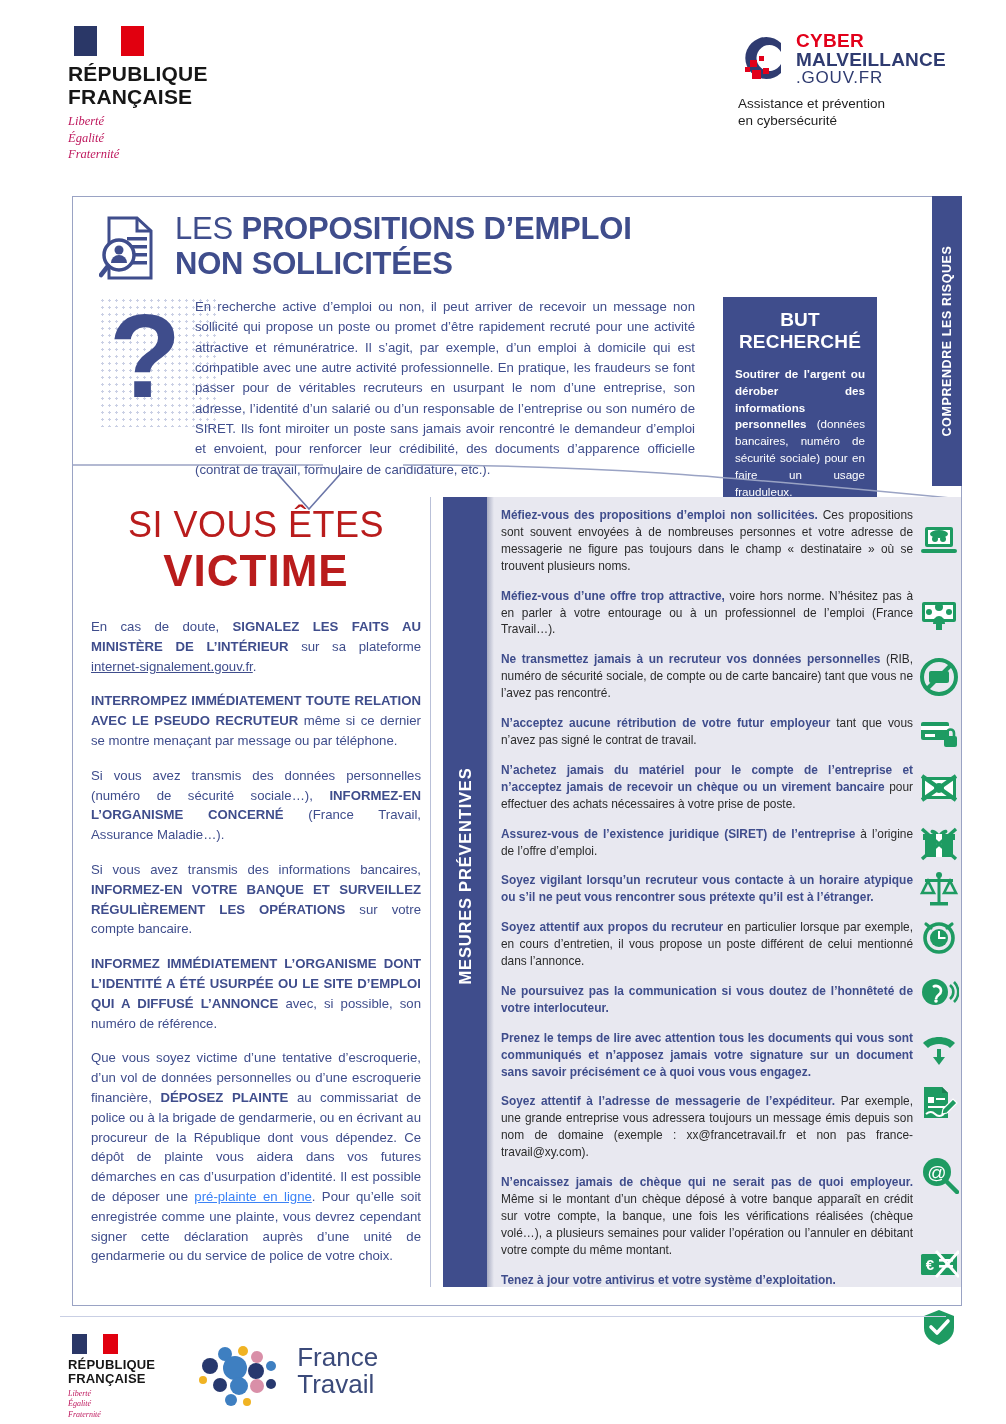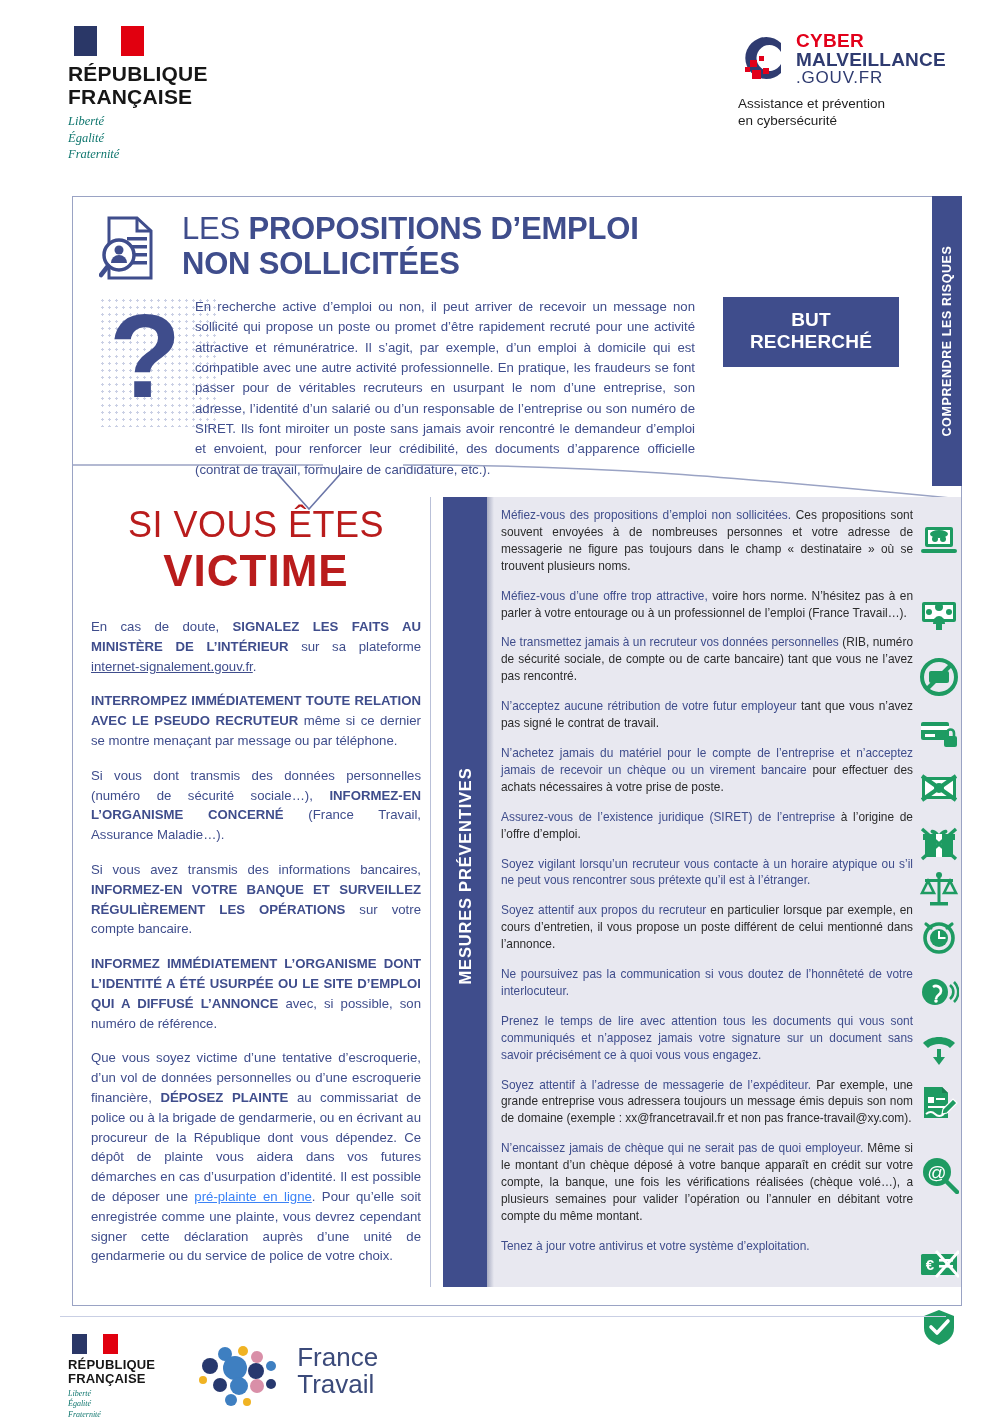--- a/index.html
+++ b/index.html
@@ -18,21 +18,21 @@
   .flag { display:flex; width:70px; height:30px; margin-left:6px; }
   .flag .blue  { flex:1; background:#2a3767; }
   .flag .white { flex:1; background:#ffffff; }
   .flag .red   { flex:1; background:#e1000f; }
   .rf-text {
     margin-top:7px; font-weight:700; font-size:21px; line-height:1.08;
     color:#161616; letter-spacing:0.2px;
   }
   .rf-devise {
     margin-top:5px; font-family:"Liberation Serif", serif; font-style:italic;
-    font-size:12.5px; line-height:1.32; color:#0f766e;
+    font-size:12.5px; line-height:1.32; color:#be185d;
   }
 
   .cyber-logo { position:absolute; right:55px; top:30px; width:215px; text-align:left; }
   .cyber-row { display:flex; align-items:center; }
   .cyber-c { width:56px; height:56px; position:relative; flex:0 0 56px; margin-right:4px; }
   .cyber-words { line-height:1.0; }
   .cyber-words .w1 { font-size:19px; font-weight:700; color:#e2001a; letter-spacing:0.3px; }
   .cyber-words .w2 { font-size:19px; font-weight:700; color:#2f3b70; letter-spacing:0.2px; }
   .cyber-words .w3 { font-size:17px; font-weight:400; color:#2f3b70; letter-spacing:0.8px; }
   .cyber-sub { margin-top:9px; font-size:13.5px; line-height:1.28; color:#1f1f1f; padding-left:2px; }
@@ -46,21 +46,21 @@
     position:absolute; right:-1px; top:-1px; width:30px; height:290px;
     background:#3f4d8c; color:#fff;
   }
   .side-tab span {
     position:absolute; left:50%; top:50%;
     transform: translate(-50%,-50%) rotate(-90deg);
     white-space:nowrap; font-size:12.5px; font-weight:700; letter-spacing:0.6px;
   }
 
   
-  .title-block { position:absolute; left:26px; top:14px; display:flex; align-items:flex-start;gap:7px; }
+  .title-block { position:absolute; left:26px; top:14px; display:flex; align-items:flex-start; }
   .doc-icon { width:62px; height:66px; flex:0 0 62px; margin-right:14px; margin-top:4px; }
   .title-text { font-size:31px; line-height:1.14; color:#3f4d8c; letter-spacing:-0.2px; }
   .title-text .light { font-weight:400; }
   .title-text .bold  { font-weight:700; }
 
   
   .intro-wrap { position:absolute; left:26px; top:100px; width:610px; }
   .qmark {
     position:absolute; left:10px; top:8px; width:96px; height:110px;
     font-size:118px; font-weight:700; color:#3f4d8c; line-height:0.88;
@@ -71,21 +71,21 @@
     background-image: radial-gradient(#c9cfe4 1.1px, transparent 1.2px);
     background-size: 7px 7px;
   }
   .intro-text {
     position:relative; margin-left:96px; width:500px;
     font-size:13.2px; line-height:1.54; color:#3f4d8c; text-align:justify;
   }
 
   
   .but-box {
-    position:absolute; left:650px; top:100px; width:176px; background:#3f4d8c;
+    position:absolute; left:650px; top:100px; width:154px; background:#3f4d8c;
     color:#fff; padding:12px 12px 14px 12px;
   }
   .but-title { font-size:19px; font-weight:700; text-align:center; letter-spacing:0.2px; }
   .but-body { margin-top:13px; font-size:11.6px; line-height:1.45; text-align:justify; }
   .but-body b { font-weight:700; }
 
   
   .curve { position:absolute; left:0; top:262px; width:888px; height:44px; overflow:hidden; }
 
   
@@ -118,21 +118,21 @@
   .mes-tab-shadow {
     position:absolute; left:44px; top:0; width:7px; height:790px;
     background:linear-gradient(90deg,#2e3a6b,rgba(46,58,107,0));
     opacity:0.35;
   }
   .mes-list { position:absolute; left:58px; top:10px; width:412px; }
   .mes-item {
     position:relative; font-size:11.9px; line-height:1.42; color:#2b2b2b;
     text-align:justify; margin-bottom:13px;
   }
-  .mes-item b { color:#3f4d8c; font-weight:400; }
+  .mes-item b { color:#3f4d8c; font-weight:700; }
   .mes-icon {
     position:absolute; left:476px; width:40px; height:40px;
   }
   .icons-layer { position:absolute; left:0; top:0; width:518px; height:790px; }
 
   
   .footer-rule { position:absolute; left:60px; top:1316px; width:886px; height:1px; background:#c9cfe4; }
   .footer { position:absolute; left:68px; top:1334px; display:flex; align-items:center; }
   .footer .marianne-small .flag { width:46px; height:20px; margin-left:4px; }
   .footer .marianne-small .rf-text { font-size:13px; margin-top:4px; line-height:1.08; }
@@ -220,20 +220,21 @@
     </div>
 
     <div class="intro-wrap">
       <div class="qmark-dots"></div>
       <div class="qmark">?</div>
       <div class="intro-text">En recherche active d’emploi ou non, il peut arriver de recevoir un message non sollicité qui propose un poste ou promet d’être rapidement recruté pour une activité attractive et rémunératrice. Il s’agit, par exemple, d’un emploi à domicile qui est compatible avec une autre activité professionnelle. En pratique, les fraudeurs se font passer pour de véritables recruteurs en usurpant le nom d’une entreprise, son adresse, l’identité d’un salarié ou d’un responsable de l’entreprise ou son numéro de SIRET. Ils font miroiter un poste sans jamais avoir rencontré le demandeur d’emploi et envoient, pour renforcer leur crédibilité, des documents d’apparence officielle (contrat de travail, formulaire de candidature, etc.).</div>
     </div>
 
     <div class="but-box">
       <div class="but-title">BUT RECHERCHÉ</div>
+      <div class="but-body"><b>Soutirer de l’argent ou dérober des informations personnelles</b><span> (données bancaires, numéro de sécurité sociale) pour en faire un usage frauduleux.</span></div>
     </div>
 
     <div class="curve">
       <svg width="888" height="44" viewBox="0 0 888 44" preserveAspectRatio="none">
         <path d="M0 6 H250 M330 6 C520 6 640 16 888 40" fill="none" stroke="#9aa3c4" stroke-width="1.4"></path>
       </svg>
     </div>
     <div class="pointer">
       <svg width="80" height="50" viewBox="0 0 80 50">
         <path d="M2 2 L36 40 L70 2" fill="none" stroke="#6b76a8" stroke-width="1.6"></path>
@@ -243,21 +244,21 @@
     <div class="col-divider"></div>
 
     <div class="left-col">
       <div class="victim-title">
         <span class="l1">SI VOUS ÊTES</span>
         <span class="l2">VICTIME</span>
       </div>
       <div class="left-body" id="victim-body">
           <p><span>En cas de doute, </span><b>SIGNALEZ LES FAITS AU MINISTÈRE DE L’INTÉRIEUR</b><span> sur sa plateforme </span><span class="link">internet-signalement.gouv.fr</span><span>.</span></p>
           <p><b>INTERROMPEZ IMMÉDIATEMENT TOUTE RELATION AVEC LE PSEUDO RECRUTEUR</b><span> même si ce dernier se montre menaçant par message ou par téléphone.</span></p>
-          <p><span>Si vous dont transmis des données personnelles (numéro de sécurité sociale…), </span><b>INFORMEZ-EN L’ORGANISME CONCERNÉ</b><span> (France Travail, Assurance Maladie…).</span></p>
+          <p><span>Si vous avez transmis des données personnelles (numéro de sécurité sociale…), </span><b>INFORMEZ-EN L’ORGANISME CONCERNÉ</b><span> (France Travail, Assurance Maladie…).</span></p>
           <p><span>Si vous avez transmis des informations bancaires, </span><b>INFORMEZ-EN VOTRE BANQUE ET SURVEILLEZ RÉGULIÈREMENT LES OPÉRATIONS</b><span> sur votre compte bancaire.</span></p>
           <p><b>INFORMEZ IMMÉDIATEMENT L’ORGANISME DONT L’IDENTITÉ A ÉTÉ USURPÉE OU LE SITE D’EMPLOI QUI A DIFFUSÉ L’ANNONCE</b><span> avec, si possible, son numéro de référence.</span></p>
           <p class="last"><span>Que vous soyez victime d’une tentative d’escroquerie, d’un vol de données personnelles ou d’une escroquerie financière, </span><b>DÉPOSEZ PLAINTE</b><span> au commissariat de police ou à la brigade de gendarmerie, ou en écrivant au procureur de la République dont vous dépendez. Ce dépôt de plainte vous aidera dans vos futures démarches en cas d’usurpation d’identité. Il est possible de déposer une </span><span class="link-blue">pré-plainte en ligne</span><span>. Pour qu’elle soit enregistrée comme une plainte, vous devrez cependant signer cette déclaration auprès d’une unité de gendarmerie ou du service de police de votre choix.</span></p>
         </div>
     </div>
 
     <div class="right-col">
       <div class="mes-tab">
         <span>MESURES PRÉVENTIVES</span>
       </div>

